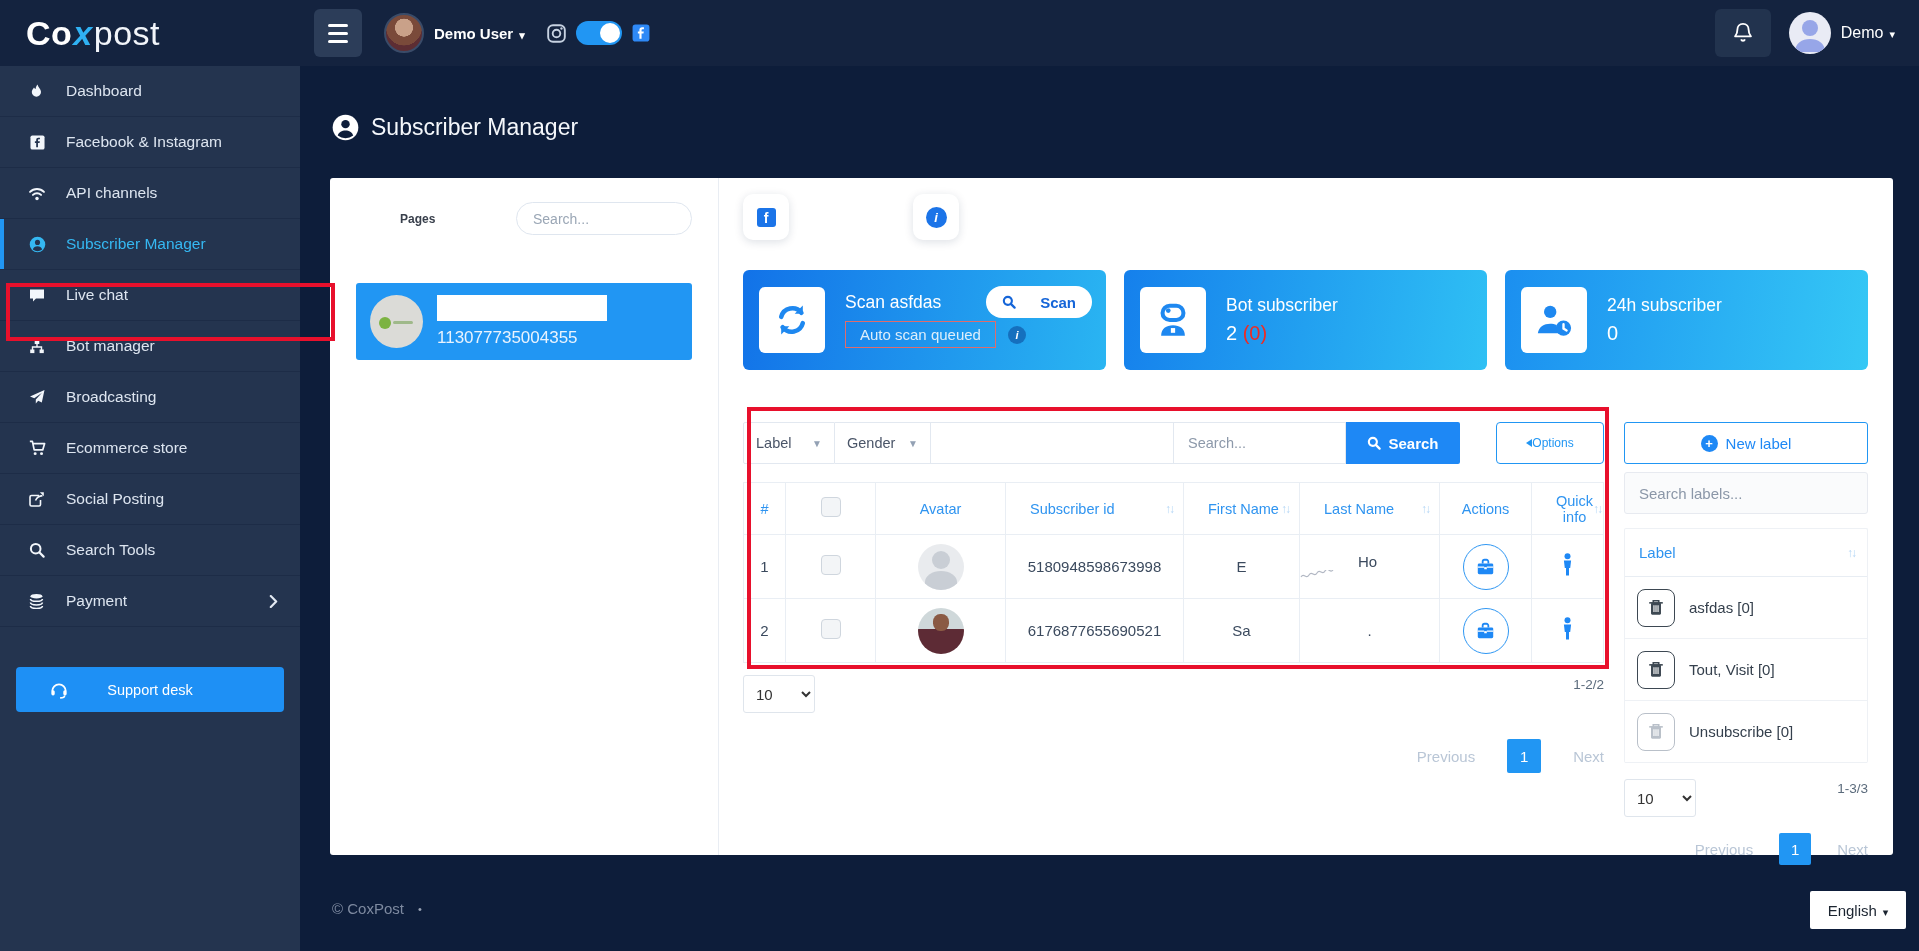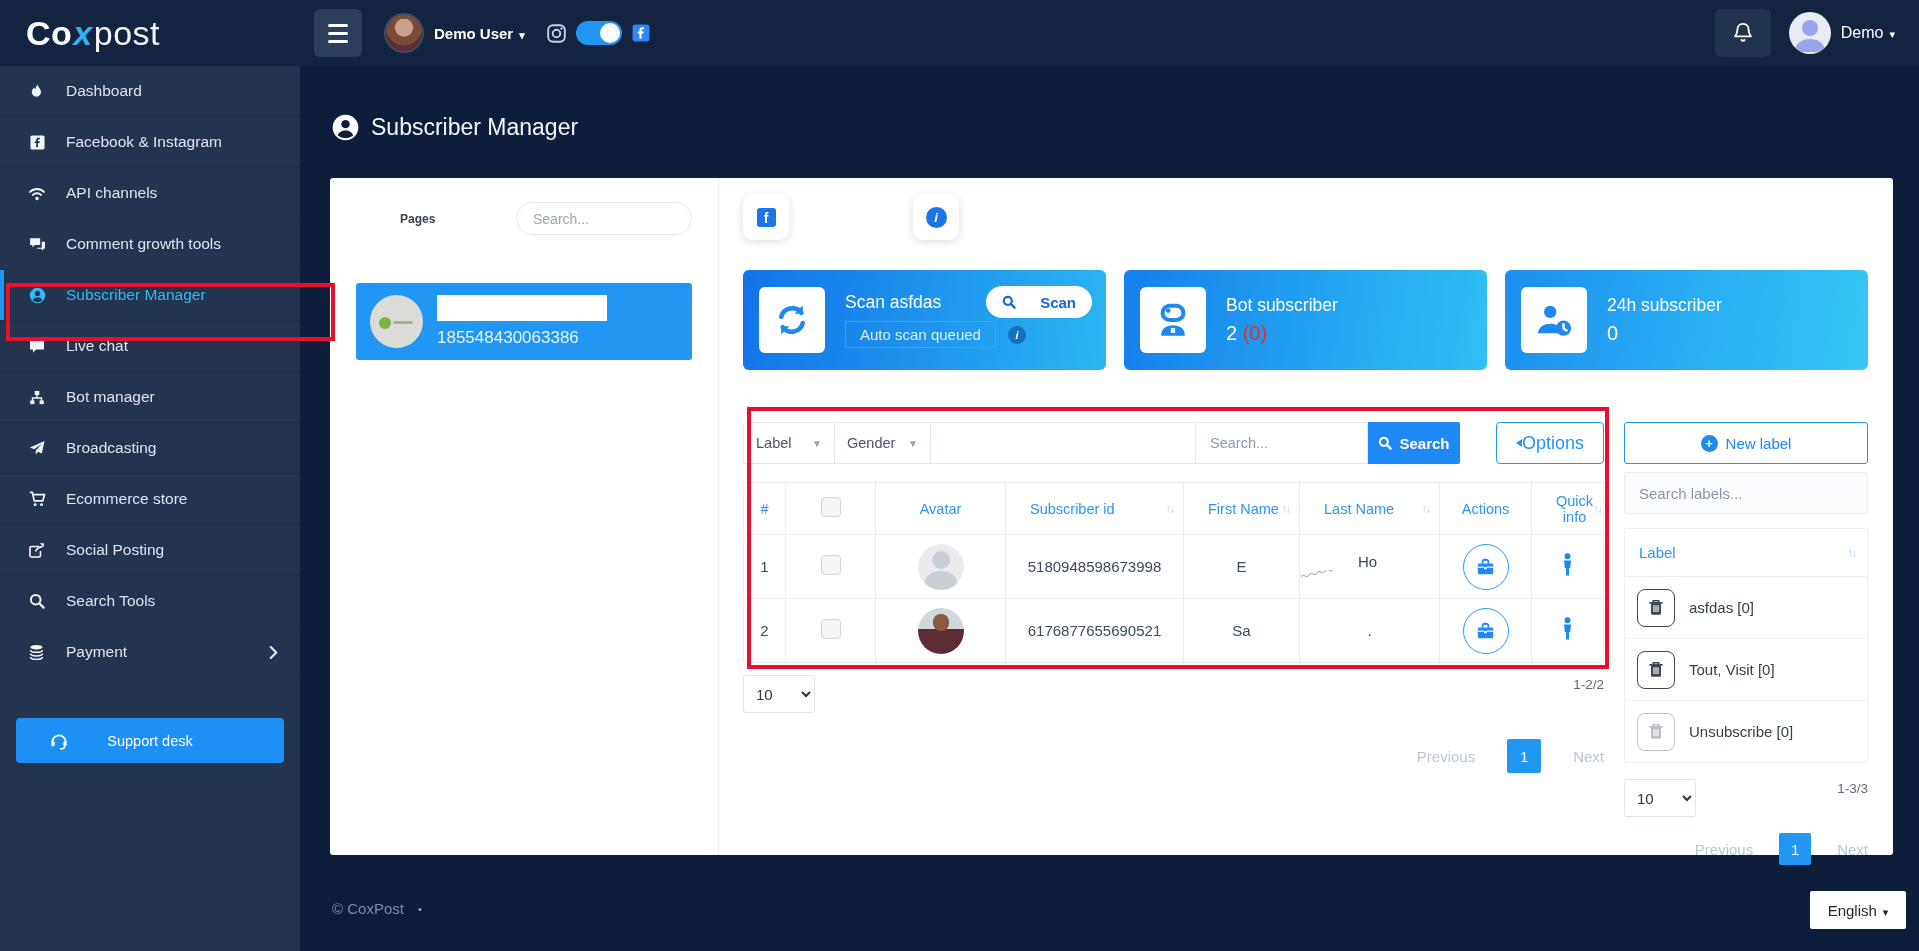--- a/index.html
+++ b/index.html
@@ -87,22 +87,22 @@
   .table-area { flex:1; }
 
   .filter-row { display:flex; height:42px; }
   .fbox { border:1px solid #e2e8f0; display:flex; align-items:center; font-size:14.5px; color:#4a5568; background:#fff; }
   .f-label { width:92px; justify-content:space-between; padding:0 12px; border-radius:2px 0 0 2px; cursor:pointer; }
   .f-gender { width:96px; justify-content:space-between; padding:0 12px; border-left:none; cursor:pointer; }
   .f-caret { color:#93a1b4; font-size:10px; }
   .f-mid { flex:1; border-left:none; }
   .f-search-input { width:172px; border:1px solid #e2e8f0; border-left:none; padding:0 14px; font-size:14.5px; color:#4a5568; outline:none; font-family:inherit; }
   .f-search-input::placeholder { color:#8d99aa; }
-  .search-btn { width:92px; background:#1e88f5; color:#fff; border:none; border-radius:0 2px 2px 0; font-size:15px; font-weight:700; display:flex; align-items:center; justify-content:center; gap:7px; cursor:pointer; font-family:inherit; }
-  .options-btn { margin-left:36px; width:108px; border:1.5px solid #2196f3; background:#fff; color:#2196f3; border-radius:4px; font-size:18px; display:flex; align-items:center; justify-content:center; gap:0; cursor:pointer; font-family:inherit; }
+  .search-btn { width:114px; background:#1e88f5; color:#fff; border:none; border-radius:0 2px 2px 0; font-size:15px; font-weight:700; display:flex; align-items:center; justify-content:center; gap:7px; cursor:pointer; font-family:inherit; }
+  .options-btn { margin-left:36px; width:108px; border:1.5px solid #2196f3; background:#fff; color:#2196f3; border-radius:4px; font-size:12px; display:flex; align-items:center; justify-content:center; gap:0; cursor:pointer; font-family:inherit; }
   .tri-left { width:0; height:0; border-top:4px solid transparent; border-bottom:4px solid transparent; border-right:6px solid #2196f3; }
 
   
   table.subs { width:100%; border-collapse:collapse; table-layout:fixed; margin-top:18px; }
   table.subs th, table.subs td { border:1px solid #e9eef4; }
   table.subs th { height:52px; font-weight:400; font-size:14.5px; color:#2f94f0; padding:0 8px; }
   th.th-num { color:#36424f; }
   .sort { color:#b4d6f6; font-size:12px; letter-spacing:-2px; }
   .th-sort-right { display:flex; align-items:center; justify-content:space-between; padding:0 2px 0 16px; }
   table.subs td { height:64px; text-align:center; font-size:15px; color:#3b4a5e; }
@@ -224,29 +224,20 @@
     <div class="nav-item">
       <span class="ico">
           <svg width="18" height="15" viewBox="0 0 16 14">
             <path d="M1.5 5.5a9.2 9.2 0 0 1 13 0" fill="none" stroke="currentColor" stroke-width="1.8" stroke-linecap="round"></path>
             <path d="M4.2 8.3a5.4 5.4 0 0 1 7.6 0" fill="none" stroke="currentColor" stroke-width="1.8" stroke-linecap="round"></path>
             <circle cx="8" cy="11.6" r="1.6" fill="currentColor"></circle>
           </svg>
         </span>
       <span>API channels</span>
     </div>
-    <div class="nav-item">
-      <span class="ico">
-          <svg width="17" height="15" viewBox="0 0 16 14">
-            <path d="M1 1h9.5v6.5H5.5L3.2 9.7V7.5H1z" fill="currentColor"></path>
-            <path d="M12 4.5h3V11h-1.8v1.9L11.3 11H7.8v-1h4.2z" fill="currentColor"></path>
-          </svg>
-        </span>
-      <span>Comment growth tools</span>
-    </div>
     <div class="nav-item active">
       <span class="ico">
           <svg width="17" height="17" viewBox="0 0 16 16">
             <circle cx="8" cy="8" r="7.3" fill="currentColor"></circle>
             <circle cx="8" cy="6" r="2.4" fill="#24344f"></circle>
             <path d="M3.6 12.6c.6-2 2.4-2.9 4.4-2.9s3.8.9 4.4 2.9a7.3 7.3 0 0 1-8.8 0z" fill="#24344f"></path>
           </svg>
         </span>
       <span>Subscriber Manager</span>
     </div>
@@ -353,21 +344,21 @@
         <h3>Pages</h3>
         <input class="pill-search" placeholder="Search..." style="">
       </div>
       <div class="page-item">
         <div class="page-avatar">
             <span class="logo-dot"></span>
             <span class="logo-sq"></span>
           </div>
         <div class="pi-text">
           <div class="redact-bar"></div>
-          <div class="pi-id">185548430063386</div>
+          <div class="pi-id">113077735004355</div>
         </div>
       </div>
     </div>
 
     <div class="main-col">
 
       <div class="tabs-row">
         <div class="tab-tile">
             <span class="fb-badge">f</span>
           </div>

